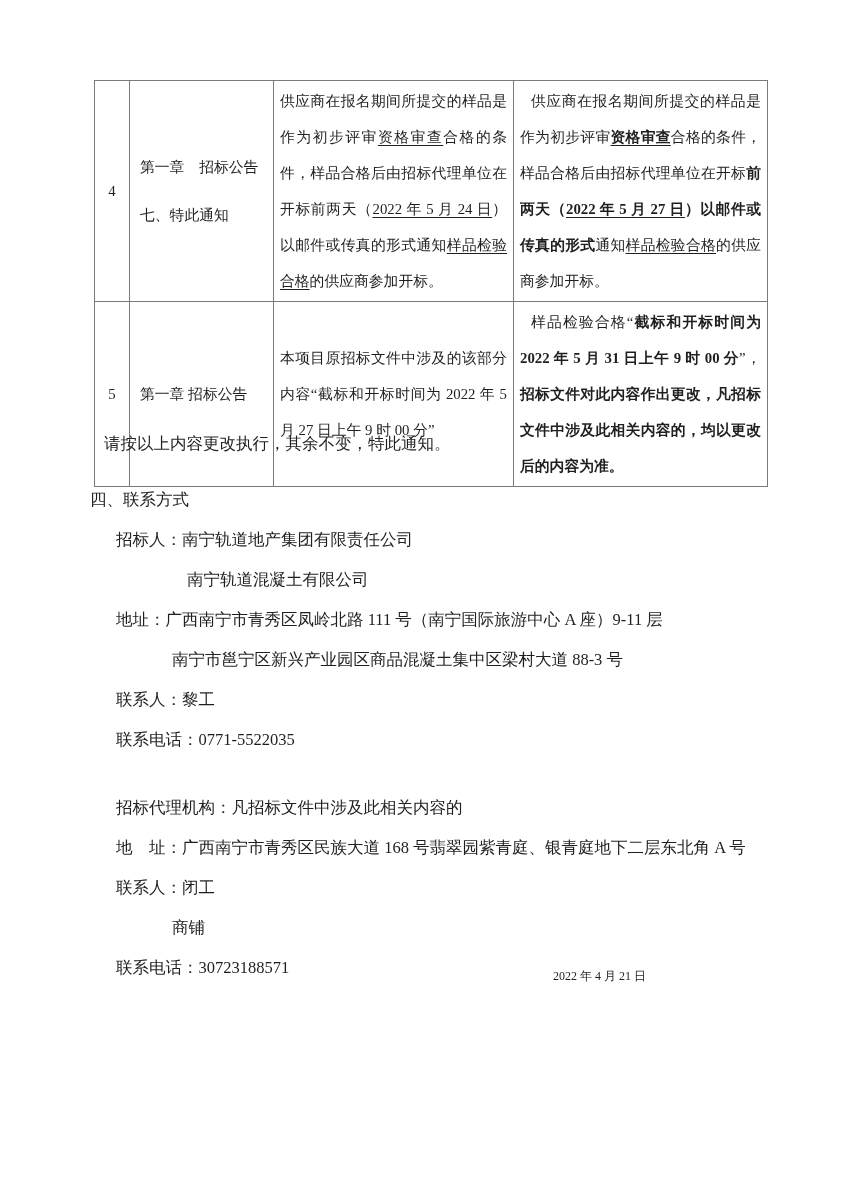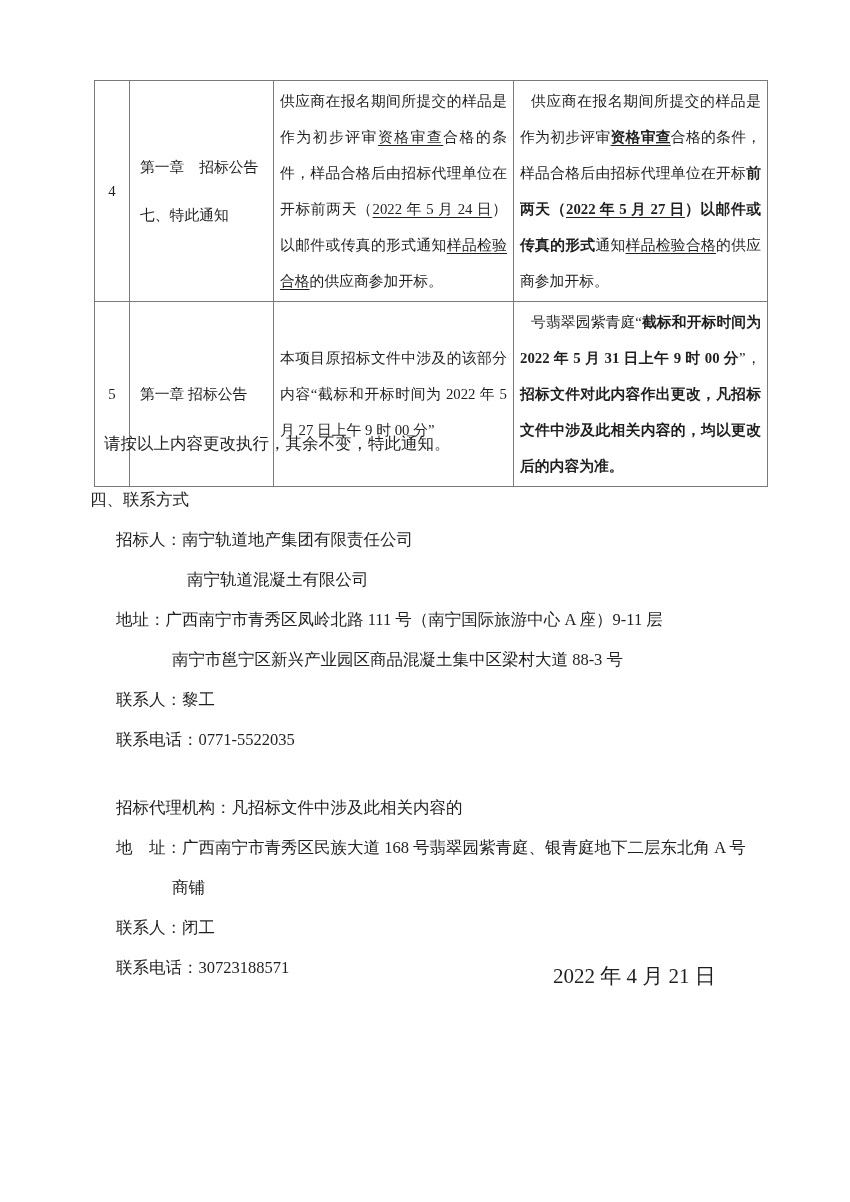--- a/index.html
+++ b/index.html
@@ -66,21 +66,21 @@
   .contact .c-heading { line-height: 40px; }
   .contact .line { line-height: 40px; white-space: nowrap; }
   .contact .ind1 { padding-left: 26px; }
   .contact .ind2 { padding-left: 97px; }
   .contact .ind2b { padding-left: 82px; }
   .contact .gap-top { margin-top: 28px; }
   .date {
     position: absolute;
     left: 553px;
     top: 962px;
-    font-size: 21px;
+    font-size: 12px;
     line-height: 28px;
     white-space: nowrap;
   }
 </style>
 </head>
 <body>
 
 <div class="page">
 
   <table class="chg-table">
@@ -99,37 +99,37 @@
         </td>
         <td class="c-orig"><span>供应商在报名期间所提交的样品是作为初步评审</span><span class="u">资格审查</span><span>合格的条件，样品合格后由招标代理单位在开标前两天（</span><span class="u">2022 年 5 月 24 日</span><span>）以邮件或传真的形式通知</span><span class="u">样品检验合格</span><span>的供应商参加开标。</span></td>
         <td class="c-chg"><span>供应商在报名期间所提交的样品是作为初步评审</span><span class="b u">资格审查</span><span>合格的条件，样品合格后由招标代理单位在开标</span><span class="b">前两天（</span><span class="b u">2022 年 5 月 27 日</span><span class="b">）以邮件或传真的形式</span><span>通知</span><span class="u">样品检验合格</span><span>的供应商参加开标。</span></td>
       </tr>
       <tr class="row5">
         <td class="c-num">5</td>
         <td class="c-sec">
           <div class="sec-line">第一章 招标公告</div>
         </td>
         <td class="c-orig"><span>本项目原招标文件中涉及的该部分内容“截标和开标时间为 2022 年 5 月 27 日上午 9 时 00 分”</span></td>
-        <td class="c-chg"><span>号翡翠园紫青庭“</span><span class="b">截标和开标时间为 2022 年 5 月 31 日上午 9 时 00 分</span><span>”，</span><span class="b">招标文件对此内容作出更改，凡招标文件中涉及此相关内容的，均以更改后的内容为准。</span></td>
+        <td class="c-chg"><span>样品检验合格“</span><span class="b">截标和开标时间为 2022 年 5 月 31 日上午 9 时 00 分</span><span>”，</span><span class="b">招标文件对此内容作出更改，凡招标文件中涉及此相关内容的，均以更改后的内容为准。</span></td>
       </tr>
     </tbody>
   </table>
 
   <div class="notice">请按以上内容更改执行，其余不变，特此通知。</div>
 
   <div class="contact">
     <div class="c-heading">四、联系方式</div>
     <div class="line ind1">招标人：南宁轨道地产集团有限责任公司</div>
     <div class="line ind2">南宁轨道混凝土有限公司</div>
     <div class="line ind1">地址：广西南宁市青秀区凤岭北路 111 号（南宁国际旅游中心 A 座）9-11 层</div>
     <div class="line ind2b">南宁市邕宁区新兴产业园区商品混凝土集中区梁村大道 88-3 号</div>
     <div class="line ind1">联系人：黎工</div>
     <div class="line ind1">联系电话：0771-5522035</div>
     <div class="line ind1 gap-top">招标代理机构：凡招标文件中涉及此相关内容的</div>
     <div class="line ind1">地　址：广西南宁市青秀区民族大道 168 号翡翠园紫青庭、银青庭地下二层东北角 A 号</div>
+    <div class="line ind1">联系人：闭工</div>
     <div class="line ind2b">商铺</div>
-    <div class="line ind1">联系人：闭工</div>
     <div class="line ind1">联系电话：30723188571</div>
   </div>
 
   <div class="date">2022 年 4 月 21 日</div>
 
 </div>
 
 </body></html>

